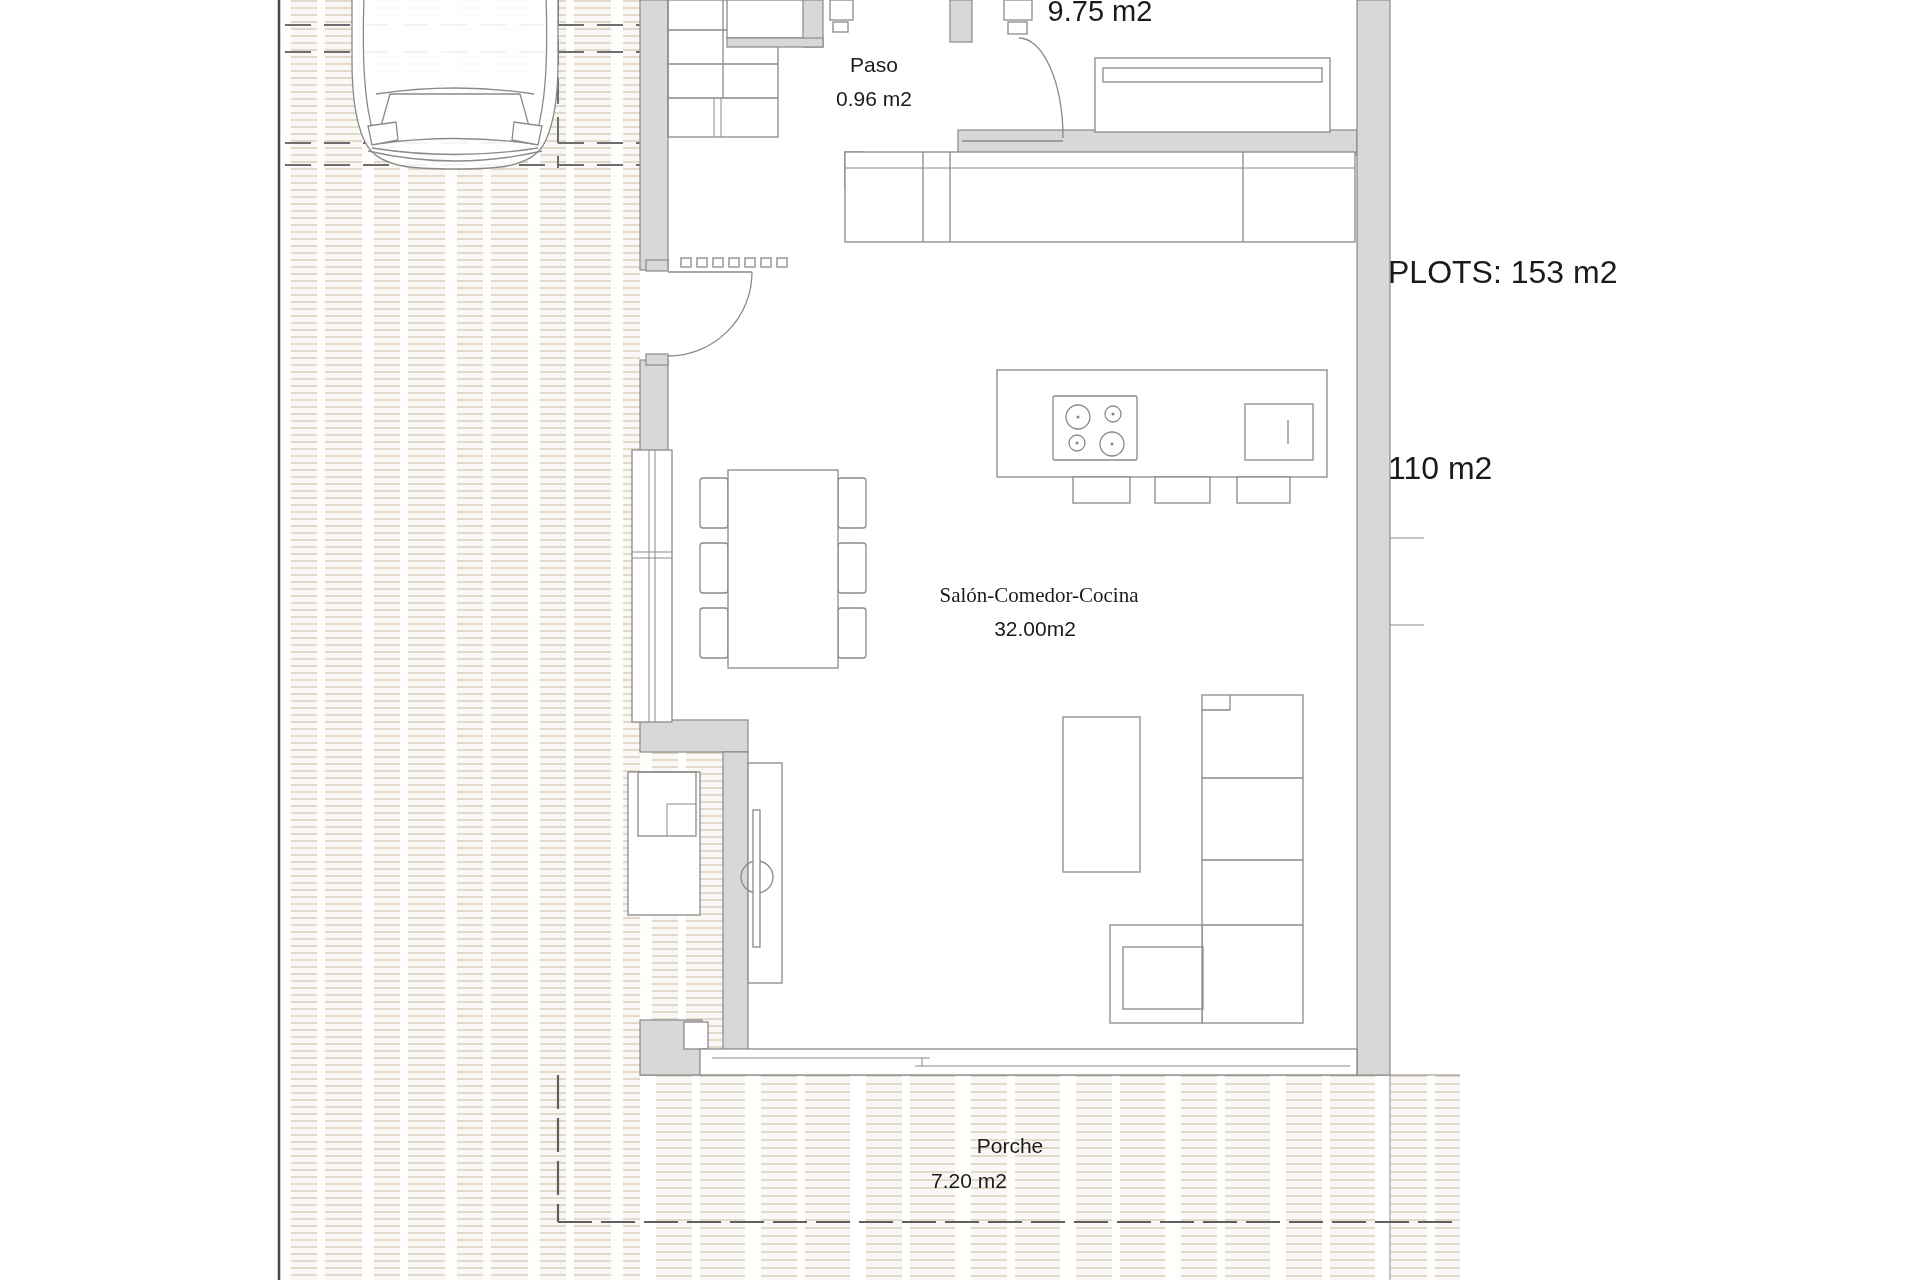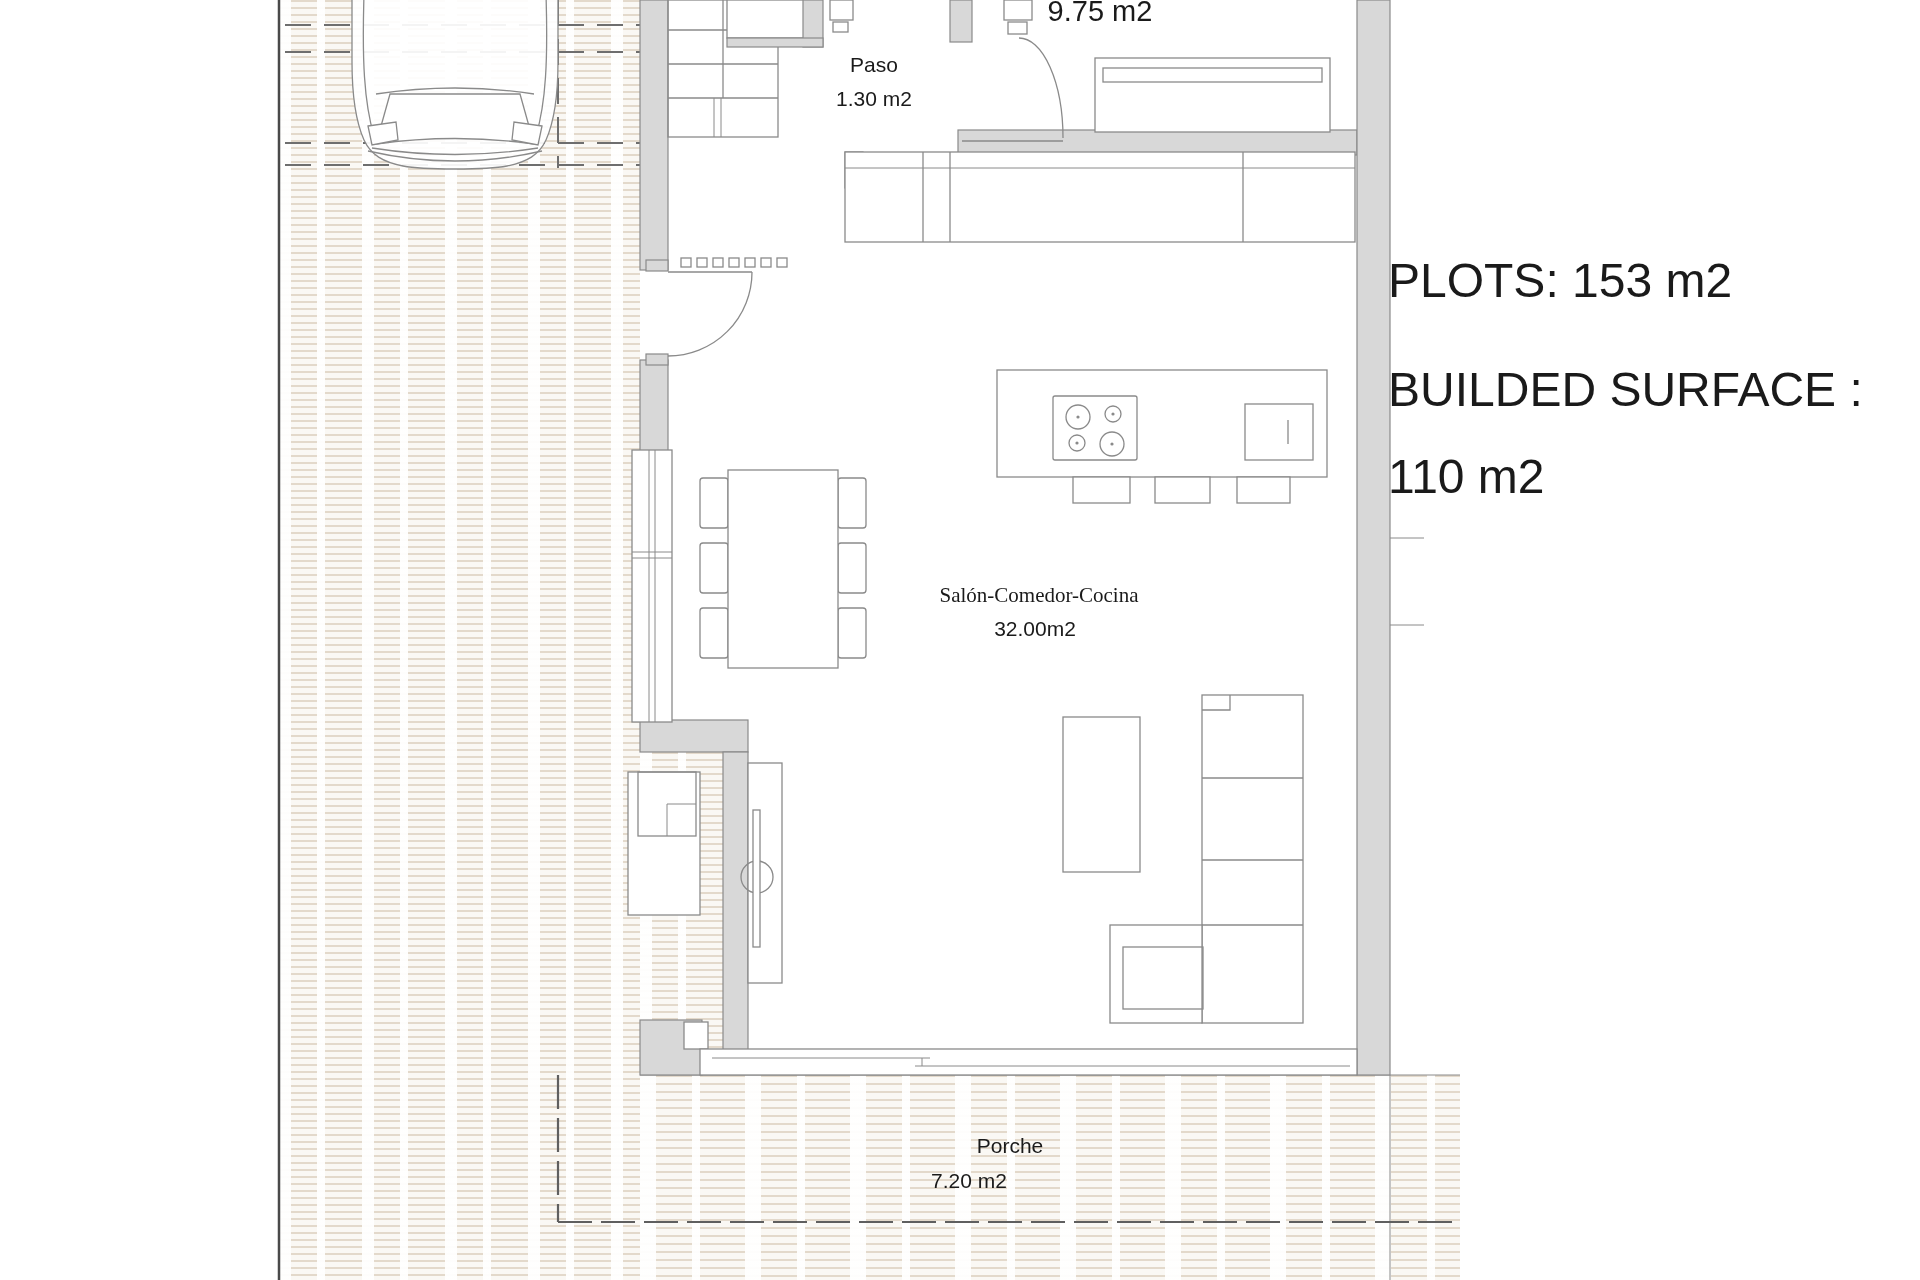--- a/index.html
+++ b/index.html
@@ -21,21 +21,21 @@
   .wall{fill:var(--wall_fill);stroke:var(--line);stroke-width:1.2;}
   .ln{fill:none;stroke:var(--line);stroke-width:1.3;}
   .thin{stroke-width:1;}
   .fur{fill:#ffffff;stroke:var(--line);stroke-width:1.3;}
   .furn{fill:none;stroke:var(--line);stroke-width:1.3;}
   .dash{fill:none;stroke:#6e6e6e;stroke-width:2;stroke-dasharray:26 13;}
   .dashb{fill:none;stroke:#5f5f5f;stroke-width:2.2;stroke-dasharray:34 9;}
   .bound{stroke:var(--dark_line);stroke-width:2.5;}
   .lbl{position:absolute;color:var(--text);font-size:21px;line-height:1.08;white-space:nowrap;}
   .lbl.center{transform:translateX(-50%);}
-  .lbl.big{font-size:48px;}
+  .lbl.big{font-size:32px;}
 </style>
 </head>
 <body>
 
 <div class="canvas">
 
   <div class="hatch" style="left:279px;top:0;width:361px;height:1280px;"></div>
   <div class="hatch" style="left:640px;top:752px;width:83px;height:323px;"></div>
   <div class="hatch porch" style="left:640px;top:1075px;width:820px;height:205px;"></div>
 
@@ -215,24 +215,23 @@
 
     <g>
       <line class="ln thin" x1="1390" y1="538" x2="1424" y2="538"></line>
       <line class="ln thin" x1="1390" y1="625" x2="1424" y2="625"></line>
     </g>
   </svg>
 
   <div class="lbl center" style="left:1100px;top:-4px;font-size:29px;">9.75 m2</div>
 
   <div class="lbl center" style="left:874px;top:54px;">Paso</div>
-  <div class="lbl center" style="left:874px;top:88px;">1.30 m2</div>
+  <div class="lbl center" style="left:874px;top:88px;">0.96 m2</div>
 
   <div class="lbl center" style="left:1039px;top:584px;font-family:Liberation Serif, serif;">Salón-Comedor-Cocina</div>
   <div class="lbl center" style="left:1035px;top:618px;">32.00m2</div>
 
   <div class="lbl center" style="left:966px;top:1135px;margin-left:44px;">Porche</div>
   <div class="lbl center" style="left:969px;top:1170px;">7.20 m2</div>
 
   <div class="lbl big" style="left:1388px;top:255px;">PLOTS: 153 m2</div>
-  <div class="lbl big" style="left:1388px;top:364px;">BUILDED SURFACE :</div>
   <div class="lbl big" style="left:1388px;top:422px;margin-top:29px;">110 m2</div>
 </div>
 
 </body></html>

